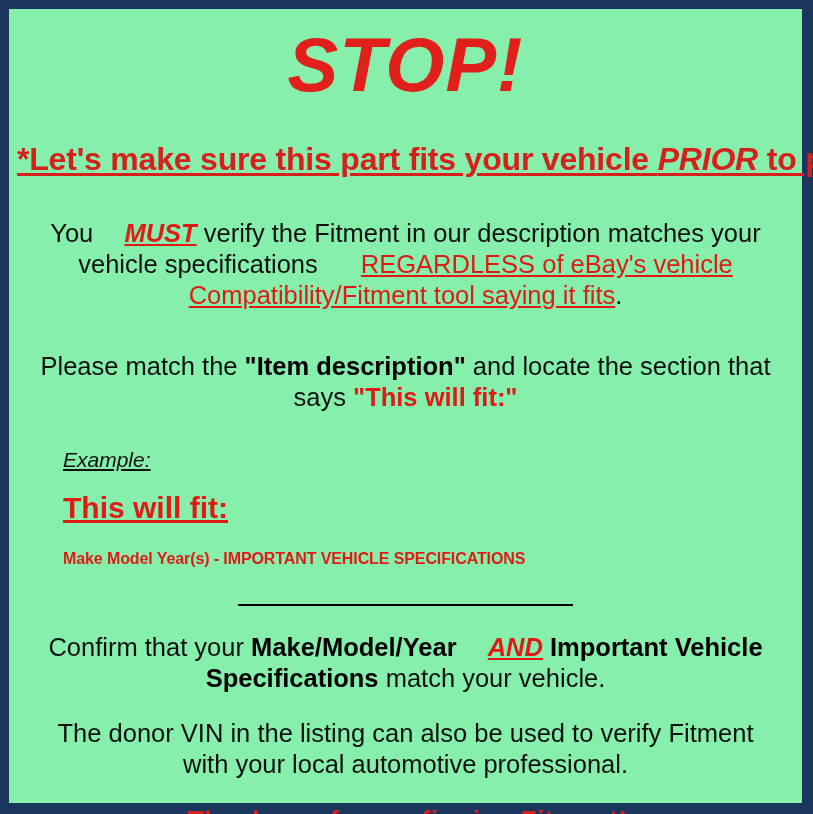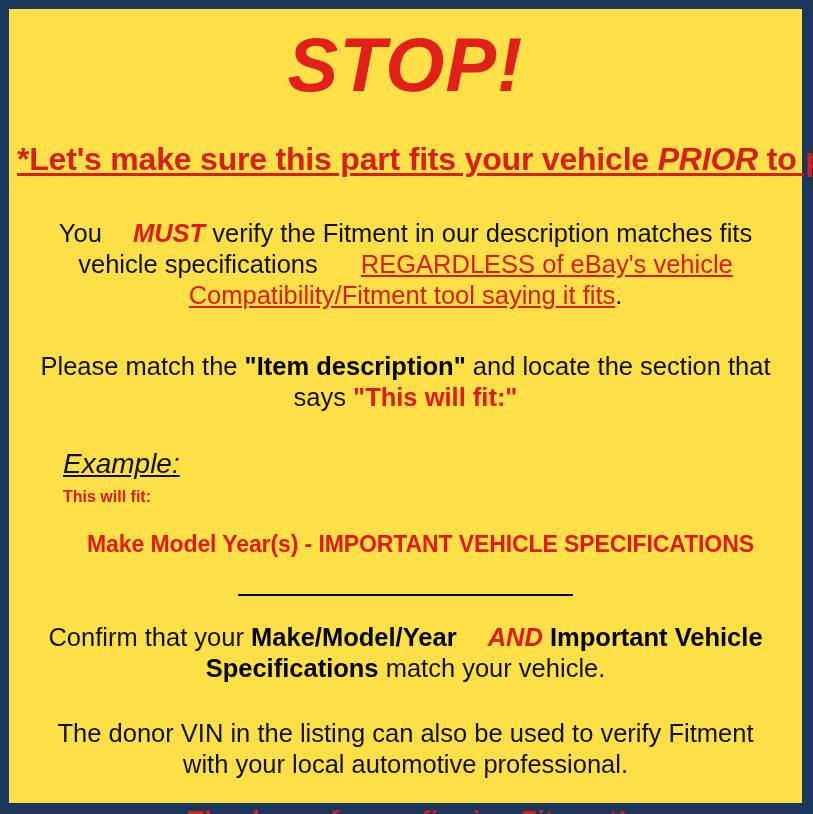--- a/index.html
+++ b/index.html
@@ -11,21 +11,21 @@
     width: 813px;
     height: 814px;
     overflow: hidden;
     font-family: "Liberation Sans", sans-serif;
   }
 
   #notice-card {
     box-sizing: border-box;
     width: 813px;
     height: 814px;
-    background: #fde047;
+    background: #86efac;
     border: 9px solid #1b365d;
     border-right-width: 11px;
     border-bottom-width: 11px;
     position: relative;
   }
 
   .inner {
     box-sizing: border-box;
     width: 100%;
     height: 100%;
@@ -65,66 +65,67 @@
     font-size: 25.5px;
     line-height: 1.22;
     color: #111111;
     margin: 0;
     padding: 0 16px;
   }
 
   #para-must      { margin-top: 40px; }
   #para-itemdesc  { margin-top: 40px; }
   #para-confirm   { margin-top: 22px; text-align: center; }
-  #para-vin       { margin-top: 34px; }
+  #para-vin       { margin-top: 24px; }
 
   .r-bold-ital-ul {
     color: #e01b16;
     font-weight: bold;
     font-style: italic;
+    text-decoration: underline;
     text-underline-offset: 2px;
     margin-left: 24px;
   }
   .r-bold-ul {
     color: #e01b16;
     font-weight: normal;
     text-decoration: underline;
     text-underline-offset: 2px;
     margin-left: 36px;
   }
   .k-bold { font-weight: bold; color: #000000; }
   .r-bold { color: #e01b16; font-weight: bold; }
 
   
   #example-block {
     text-align: left;
     padding-left: 46px;
     margin-top: 34px;
   }
   #example-label {
-    font-size: 28px;
+    font-size: 21px;
     font-style: italic;
     color: #111111;
     text-decoration: underline;
     text-underline-offset: 2px;
     display: inline-block;
   }
   #example-fit-line {
-    font-size: 16px;
+    font-size: 30px;
     font-weight: bold;
     color: #e01b16;
-    margin-top: 8px;
+    margin-top: 19px;
+    text-decoration: underline;
   }
   #example-spec-line {
-    font-size: 23px;
+    font-size: 16px;
     font-weight: bold;
     color: #e01b16;
     margin-top: 25px;
     letter-spacing: -0.1px;
-    margin-left: 24px;
   }
 
   
   #divider-wrap {
     margin-top: 28px;
     height: 14px;
     text-align: center;
   }
   #divider-rule {
     display: inline-block;
@@ -149,21 +150,21 @@
 <div id="notice-card">
   <div class="inner">
 
     <div id="stop-heading">STOP!</div>
 
     <div id="tagline">
       <span>*Let's make sure this part fits your vehicle </span><span class="ital">PRIOR</span><span> to purchasing*</span>
     </div>
 
     <p class="para" id="para-must">
-      <span>You </span><span class="r-bold-ital-ul">MUST</span><span> verify the Fitment in our description matches fits vehicle specifications </span><span class="r-bold-ul">REGARDLESS of eBay's vehicle Compatibility/Fitment tool saying it fits</span><span>.</span>
+      <span>You </span><span class="r-bold-ital-ul">MUST</span><span> verify the Fitment in our description matches your vehicle specifications </span><span class="r-bold-ul">REGARDLESS of eBay's vehicle Compatibility/Fitment tool saying it fits</span><span>.</span>
     </p>
 
     <p class="para" id="para-itemdesc">
       <span>Please match the </span><span class="k-bold">"Item description"</span><span> and locate the section that says </span><span class="r-bold">"This will fit:"</span>
     </p>
 
     <div id="example-block">
       <div>
         <span id="example-label">Example:</span>
       </div>

